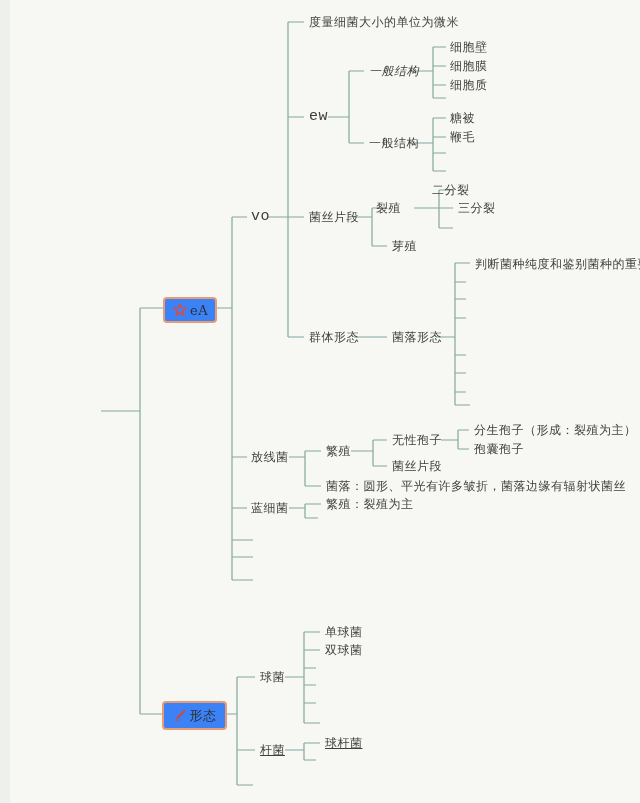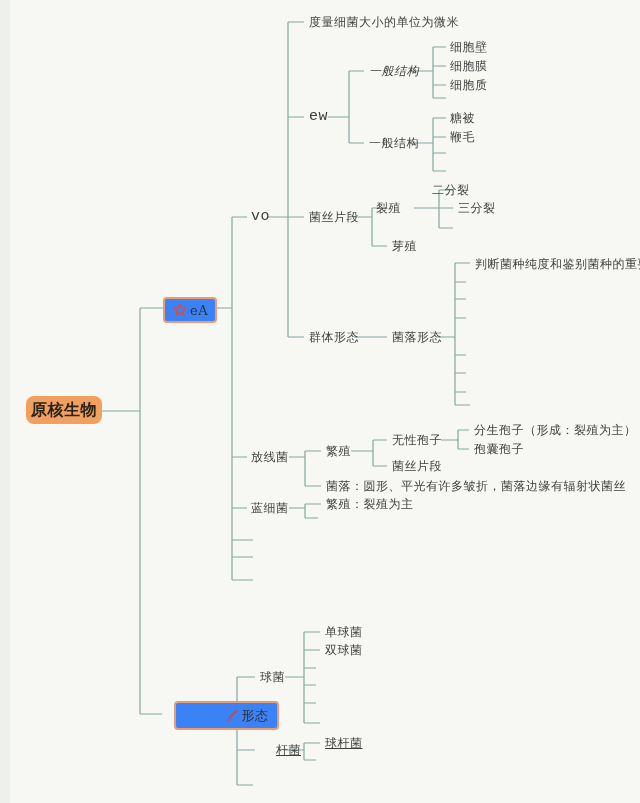--- a/index.html
+++ b/index.html
@@ -37,21 +37,21 @@
     position:absolute;
     background:#3b82f6;
     border-radius:4px;
     display:flex;align-items:center;justify-content:center;
     gap:2px;
     font-size:13px;
     color:#2f2f2f;
   }
   .boxnode .ic{display:flex;align-items:center;}
   #ea-box{left:153px;top:297px;width:50px;height:22px;}
-  #shape-box{left:164px;top:701px;width:61px;height:25px;padding-left:40px;}
+  #shape-box{left:152px;top:701px;width:61px;height:25px;}
   .boxnode .txt{letter-spacing:0.5px;}
   .serif-txt{font-family:"DejaVu Serif",serif;}
 </style>
 </head>
 <body>
 
 <div id="canvas" style="background: rgb(247, 247, 244); margin-left: 10px;">
 
   <svg id="edges" width="640" height="803" viewBox="0 0 640 803">
       <path d="M91,411 H130 M130,308 V714 M130,308 H153 M130,714 H152" stroke="#82a89f"></path>
@@ -95,29 +95,26 @@
       <div class="label" style="left: 241px; top: 457px;">放线菌</div>
       <div class="label" style="left: 241px; top: 508px;">蓝细菌</div>
       <div class="label" style="left: 316px; top: 451px;">繁殖</div>
       <div class="label" style="left: 316px; top: 486px; text-align: center;">菌落：圆形、平光有许多皱折，菌落边缘有辐射状菌丝</div>
       <div class="label" style="left: 382px; top: 440px;">无性孢子</div>
       <div class="label" style="left: 382px; top: 466px;">菌丝片段</div>
       <div class="label" style="left: 464px; top: 430px;">分生孢子（形成：裂殖为主）</div>
       <div class="label" style="left: 464px; top: 449px;">孢囊孢子</div>
       <div class="label" style="left: 316px; top: 504px;">繁殖：裂殖为主</div>
       <div class="label" style="left: 250px; top: 677px;">球菌</div>
-      <div class="label" style="left: 266px; top: 750px; text-decoration: underline;">杆菌</div>
+      <div class="label" style="left: 250px; top: 750px; text-decoration: underline;">杆菌</div>
       <div class="label" style="left: 315px; top: 632px;">单球菌</div>
       <div class="label" style="left: 315px; top: 650px;">双球菌</div>
       <div class="label" style="left: 315px; top: 743px; text-decoration: underline;">球杆菌</div>
     </div>
 
-  <div class="rootnode" id="root-box" style="background: rgb(242, 160, 95); color: rgb(43, 35, 24);">
-    <span class="txt">原核生物</span>
-  </div>
 
   <div class="boxnode" id="ea-box" style="border: 2px solid rgb(235, 155, 114);">
     <span class="ic">
       <svg width="16" height="16" viewBox="0 0 24 24">
         <path id="star-path" d="M12 3l2.7 5.8 6.3.6-4.8 4.2 1.5 6.2L12 16.5l-5.7 3.3 1.5-6.2L3 9.4l6.3-.6z" fill="none" stroke-width="2.2" stroke-linejoin="round" stroke="#e2493a"></path>
       </svg>
     </span>
     <span class="txt serif-txt">eA</span>
   </div>
 

